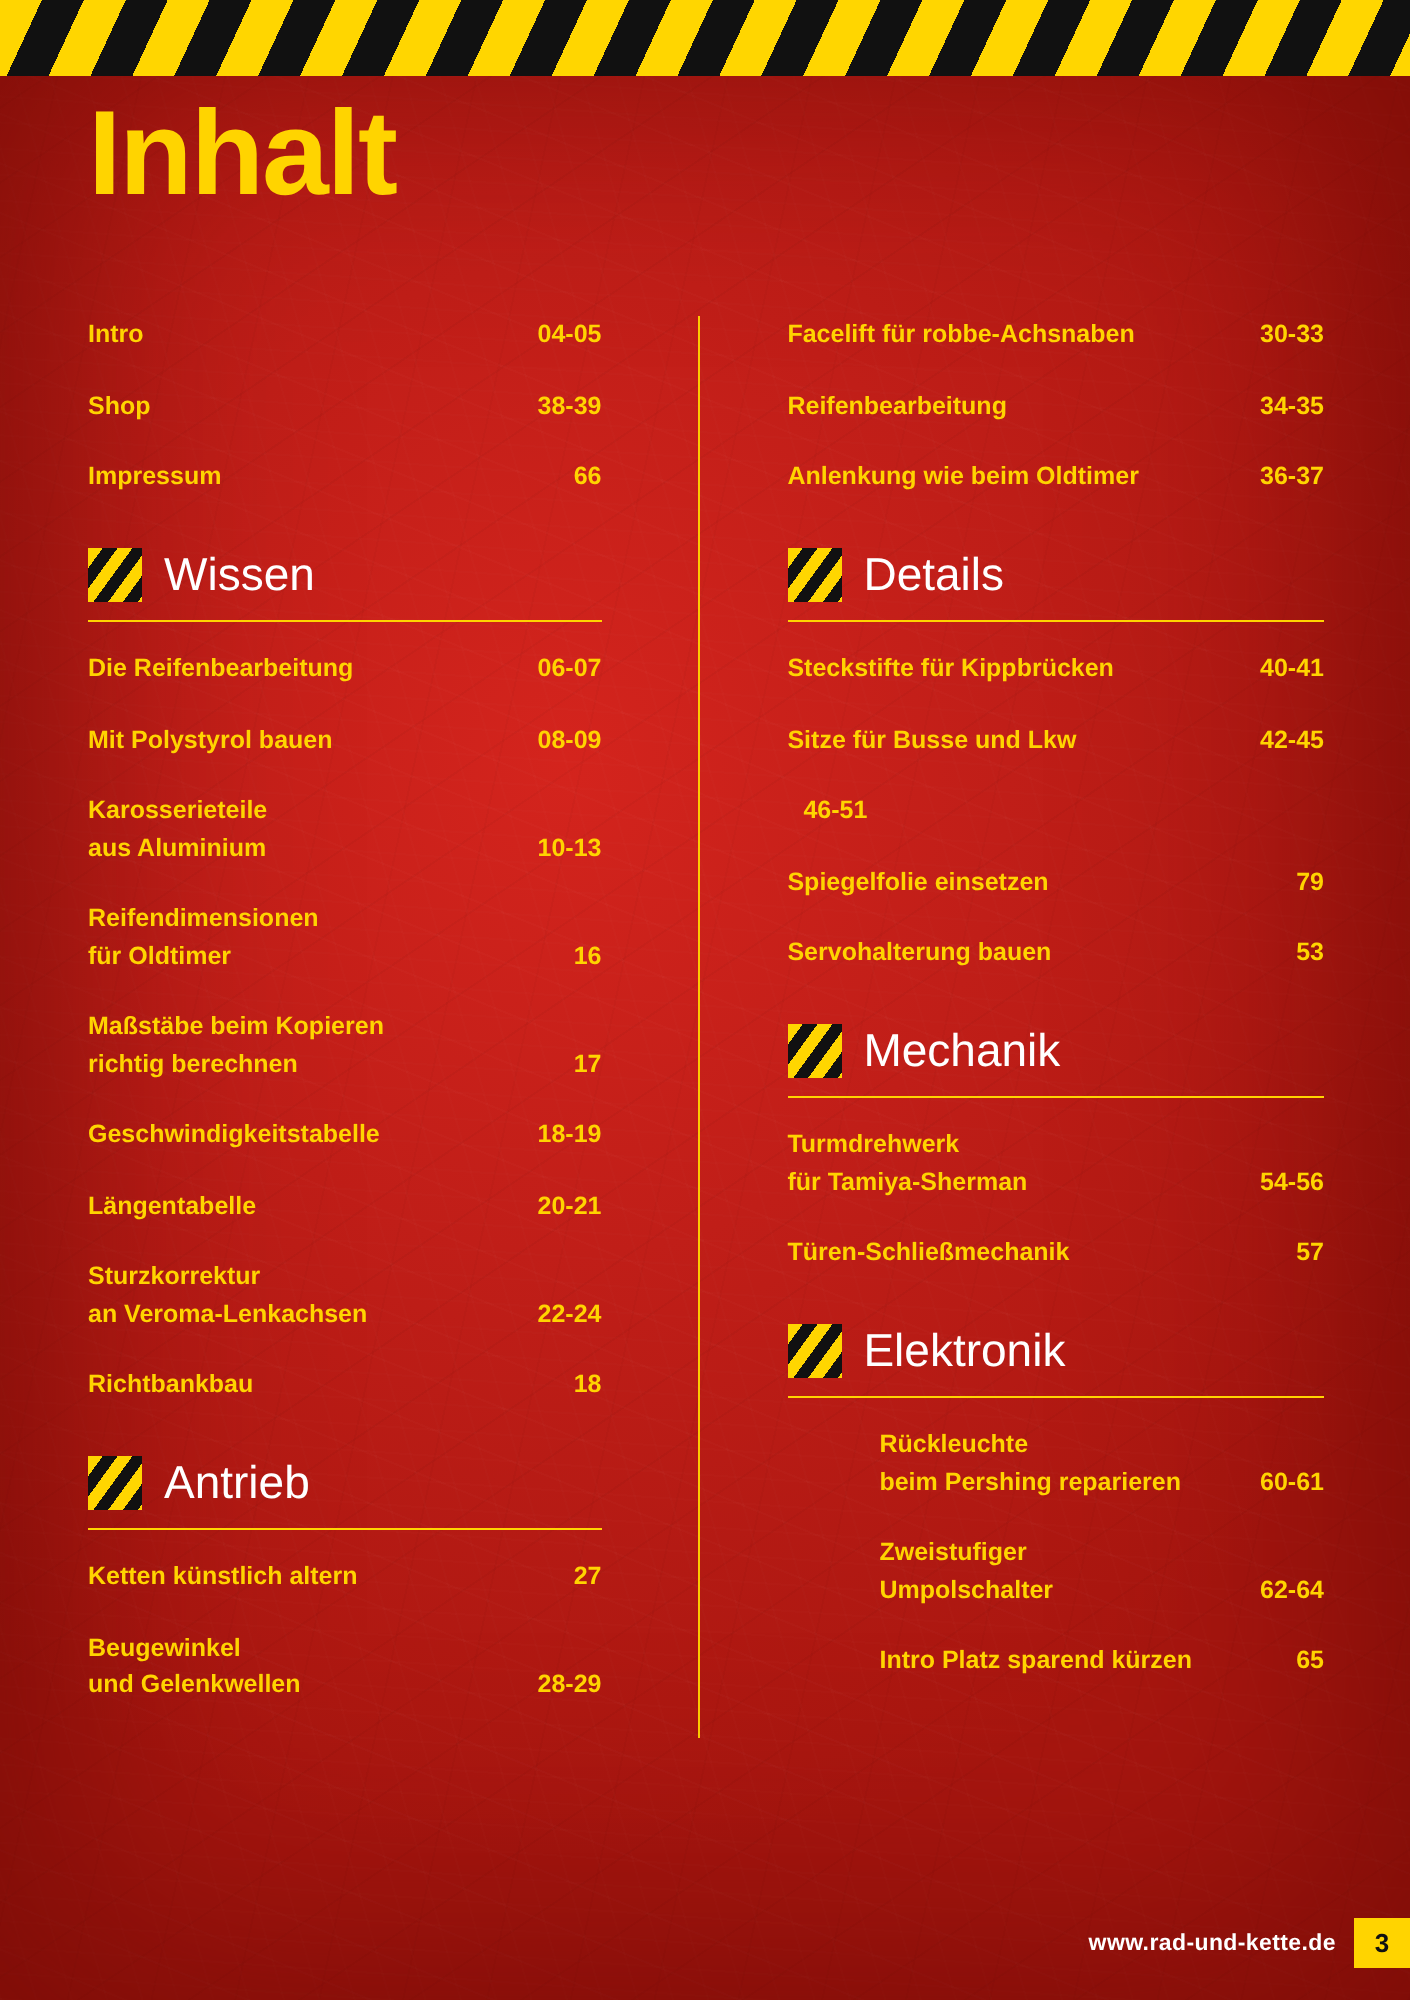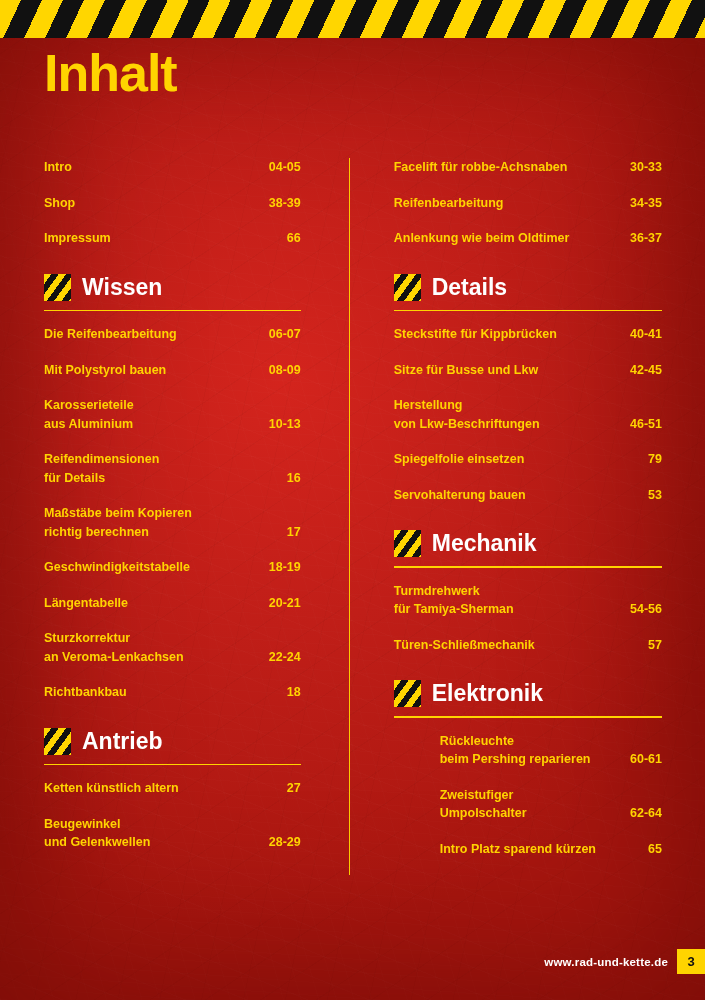--- a/index.html
+++ b/index.html
@@ -46,21 +46,21 @@
     z-index:5;
   }
 
   
   .content { position:absolute; inset:0; z-index:4; }
 
   .title {
     position:absolute;
     left:44px; top:47px;
     color:#ffd400;
-    font-size:52px;
+    font-size:60px;
     font-weight:bold;
     letter-spacing:-1px;
     line-height:1;
   }
 
   .cols {
     position:absolute;
     top:158px; left:44px;
     width:618px;
     display:flex;
@@ -104,33 +104,33 @@
     background: repeating-linear-gradient(
       126deg,
       #ffd600 0px, #ffd600 6px,
       #111111 6px, #111111 12px
     );
     flex:0 0 auto;
   }
   .section-title {
     color:#ffffff;
     font-size:23px;
-    font-weight:bold;
+    font-weight:normal;
     line-height:1;
   }
   .section-rule {
     height:1.5px;
     background:#ffd400;
     margin-top:9px;
   }
 
   
   .footer {
     position:absolute;
-    right:0; bottom:26px;
+    right:0; bottom:16px;
     display:flex; align-items:flex-start;
     z-index:6;
   }
   .footer-url {
     color:#ffffff;
     font-size:11.5px;
     font-weight:bold;
     letter-spacing:.2px;
     padding:6px 9px 6px 0;
     align-self:center;
@@ -189,21 +189,21 @@
                 <span class="label">Mit Polystyrol bauen</span>
                 <span class="pages">08-09</span>
               </div>
               <div class="entry">
                 <span class="label">Karosserieteile
 aus Aluminium</span>
                 <span class="pages">10-13</span>
               </div>
               <div class="entry">
                 <span class="label">Reifendimensionen
-für Details</span>
+für Oldtimer</span>
                 <span class="pages">16</span>
               </div>
               <div class="entry">
                 <span class="label">Maßstäbe beim Kopieren
 richtig berechnen</span>
                 <span class="pages">17</span>
               </div>
               <div class="entry">
                 <span class="label">Geschwindigkeitstabelle</span>
                 <span class="pages">18-19</span>
@@ -271,22 +271,20 @@
             <div style="margin-top: 14px;">
               <div class="entry">
                 <span class="label">Steckstifte für Kippbrücken</span>
                 <span class="pages">40-41</span>
               </div>
               <div class="entry">
                 <span class="label">Sitze für Busse und Lkw</span>
                 <span class="pages">42-45</span>
               </div>
               <div class="entry">
-                <span class="label">Herstellung
-von Lkw-Beschriftungen</span>
                 <span class="pages">46-51</span>
               </div>
               <div class="entry">
                 <span class="label">Spiegelfolie einsetzen</span>
                 <span class="pages">79</span>
               </div>
               <div class="entry">
                 <span class="label">Servohalterung bauen</span>
                 <span class="pages">53</span>
               </div>

